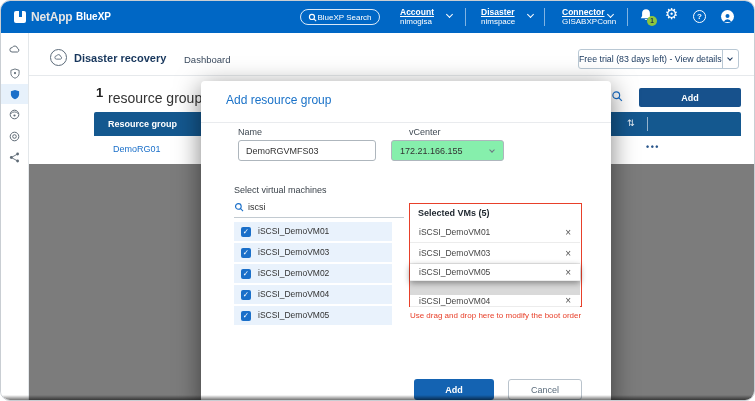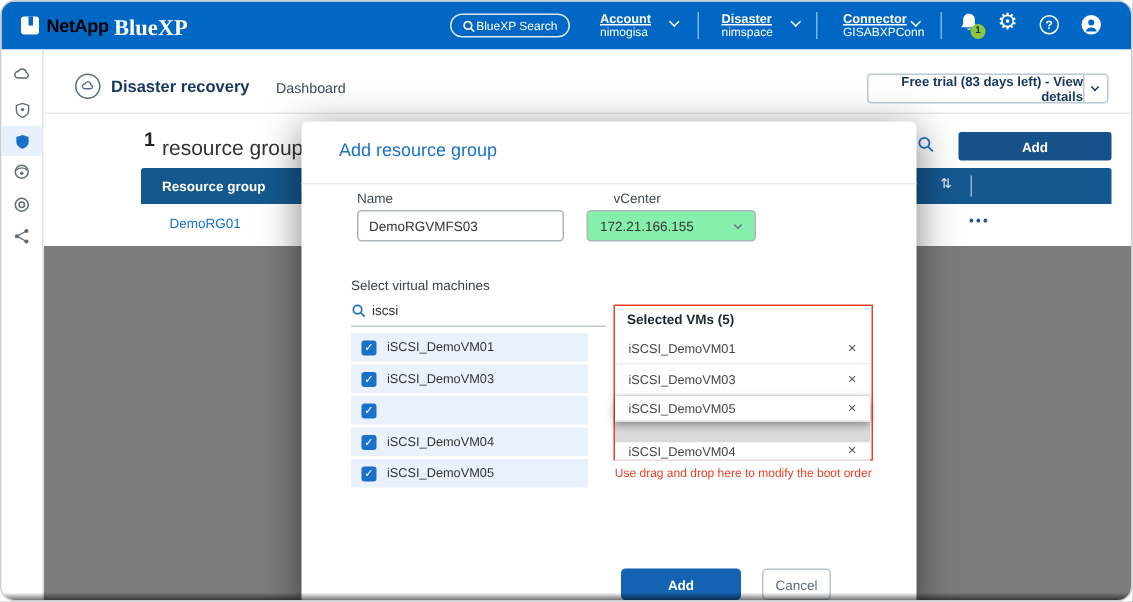--- a/index.html
+++ b/index.html
@@ -9,22 +9,22 @@
   .app {
     position:relative; width:755px; height:401px;
     border:1px solid #c9ced3; border-radius:10px; overflow:hidden;
     background:#ffffff;
   }
 
   
   .topbar { position:absolute; left:0; top:0; width:100%; height:32px; background:#0067C5; }
   .logo-mark { position:absolute; left:13px; top:10px; width:12px; height:12px; background:#fff; border-radius:2px; }
   .logo-mark i { position:absolute; left:4.5px; top:0; width:3px; height:6px; background:#0067C5; display:block; }
-  .brand { position:absolute; left:30px; top:9px; color:#000000; font-size:12px; font-weight:bold; letter-spacing:-0.2px; }
-  .product { position:absolute; left:75px; top:10px; color:#fff; font-size:15px; font-weight:600;font-family:Liberation Serif, serif; }
+  .brand { position:absolute; left:30px; top:9px; color:#e5e5e5; font-size:12px; font-weight:bold; letter-spacing:-0.2px; }
+  .product { position:absolute; left:75px; top:10px; color:#fff; font-size:10px; font-weight:600; }
   .search-pill { position:absolute; left:299px; top:8px; width:80px; height:16px; border:1px solid rgba(255,255,255,.85);
     border-radius:9px; display:flex; align-items:center; justify-content:center; gap:0; color:#fff; font-size:8px; }
   .hdr-menu { position:absolute; top:6px; color:#fff; line-height:10px; }
   .hdr-menu .lbl { font-size:8.5px; font-weight:bold; display:block;text-decoration:underline; }
   .hdr-menu .val { font-size:8px; display:block; }
   .chev { position:absolute; width:5px; height:5px; border-right:1.3px solid #fff; border-bottom:1.3px solid #fff; transform:rotate(45deg); }
   .hdr-div { position:absolute; top:7px; width:1px; height:18px; background:rgba(255,255,255,.5); }
   .bell { position:absolute; left:638px; top:7px; width:14px; height:14px; }
   .badge { position:absolute; left:646px; top:15px; width:10px; height:10px; background:#8DC63F; border-radius:50%;
     color:#17324c; font-size:6.5px; font-weight:bold; text-align:center; line-height:10px; }
@@ -42,21 +42,21 @@
   .side-item svg { display:block; }
 
   
   .pagebar { position:absolute; left:28px; top:32px; right:0; height:43px; background:#fff; border-bottom:1px solid #e6e9ec; }
   .dr-icon { position:absolute; left:49px; top:48px; width:17px; height:17px; border:1.3px solid #5c6b7a; border-radius:50%;
     display:flex; align-items:center; justify-content:center; }
   .page-title { position:absolute; left:73px; top:51px; font-size:11px; font-weight:600; color:#17365c; }
   .tab { position:absolute; left:183px; top:53px; font-size:9.5px; color:#3a4a5e; }
   .trial-btn { position:absolute; left:577px; top:48px; width:161px; height:20px; border:1px solid #b9c8d4; border-radius:3px;
     display:flex; align-items:center; background:#fff; }
-  .trial-btn .txt { flex:1; font-size:8.8px; font-weight:bold; color:#17365c; text-align:right; }
+  .trial-btn .txt { flex:1; font-size:8.8px; font-weight:normal; color:#17365c; text-align:left; }
   .trial-btn .caret-box { width:16px; height:100%; border-left:1px solid #b9c8d4; position:relative; }
   .trial-btn .caret-box i { position:absolute; left:5px; top:6px; width:4px; height:4px;
     border-right:1.3px solid #17365c; border-bottom:1.3px solid #17365c; transform:rotate(45deg); }
 
   
   .content-top { position:absolute; left:28px; top:75px; right:0; height:88px; background:#fff; }
   .count-num { position:absolute; left:95px; top:84px; font-size:13px; font-weight:bold; color:#222; }
   .count-lbl { position:absolute; left:107px; top:89px; font-size:14px; color:#333; }
   .tbl-search { position:absolute; left:610px; top:89px; color:#1a6fc9; }
   .bg-add-btn { position:absolute; left:638px; top:87px; width:102px; height:19px; background:#17518c; border:none; border-radius:2px;
@@ -105,21 +105,21 @@
     display:flex; align-items:center; justify-content:space-between; padding:0 9px; }
   .sel-row .nm { font-size:8.5px; color:#444; }
   .sel-row .x { font-size:10px; color:#555; }
   .sel-row.dragging { box-shadow:0 2px 6px rgba(0,0,0,.4); z-index:2; position:absolute; }
   .sel-placeholder { position:absolute; left:0; width:170px; background:#d9d9d9; }
 
   .drag-hint { position:absolute; left:203px; top:230px; width:183px; text-align:center; font-size:8px; line-height:10px; color:#E8402A; }
 
   .modal-add-btn { position:absolute; left:213px; top:298px; width:80px; height:21px; background:#1463B2; border:none;
     border-radius:3px; color:#fff; font-size:9px; font-weight:600; }
-  .modal-cancel-btn { position:absolute; left:307px; top:298px; width:46px; height:21px; background:#fff;
+  .modal-cancel-btn { position:absolute; left:307px; top:298px; width:74px; height:21px; background:#fff;
     border:1px solid #b9c3cc; border-radius:3px; color:#5b6c7c; font-size:9px; }
 </style>
 </head>
 <body>
 
 <div class="app">
 
   <div class="topbar">
     <span class="logo-mark">
         <i></i>
@@ -271,20 +271,21 @@
     <div class="vm-row" style="top:141px;">
       <span class="cb"></span>
       <span class="vm-lbl">iSCSI_DemoVM01</span>
     </div>
     <div class="vm-row" style="top:162px;">
       <span class="cb"></span>
       <span class="vm-lbl">iSCSI_DemoVM03</span>
     </div>
     <div class="vm-row" style="top:183px;">
       <span class="cb"></span>
+      <span class="vm-lbl">iSCSI_DemoVM02</span>
     </div>
     <div class="vm-row" style="top:204px;">
       <span class="cb"></span>
       <span class="vm-lbl">iSCSI_DemoVM04</span>
     </div>
     <div class="vm-row" style="top:225px;">
       <span class="cb"></span>
       <span class="vm-lbl">iSCSI_DemoVM05</span>
     </div>
 

